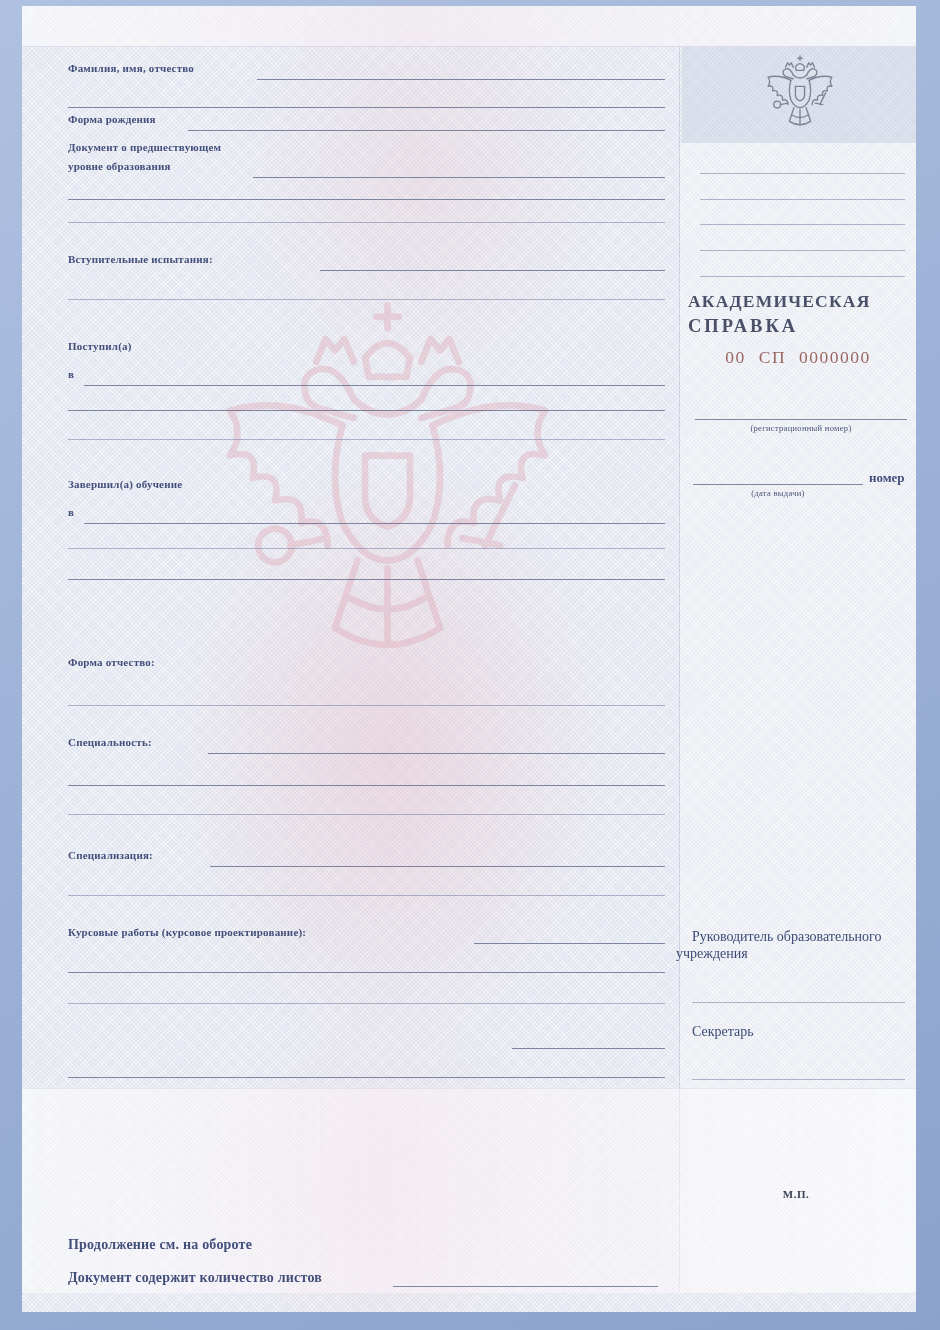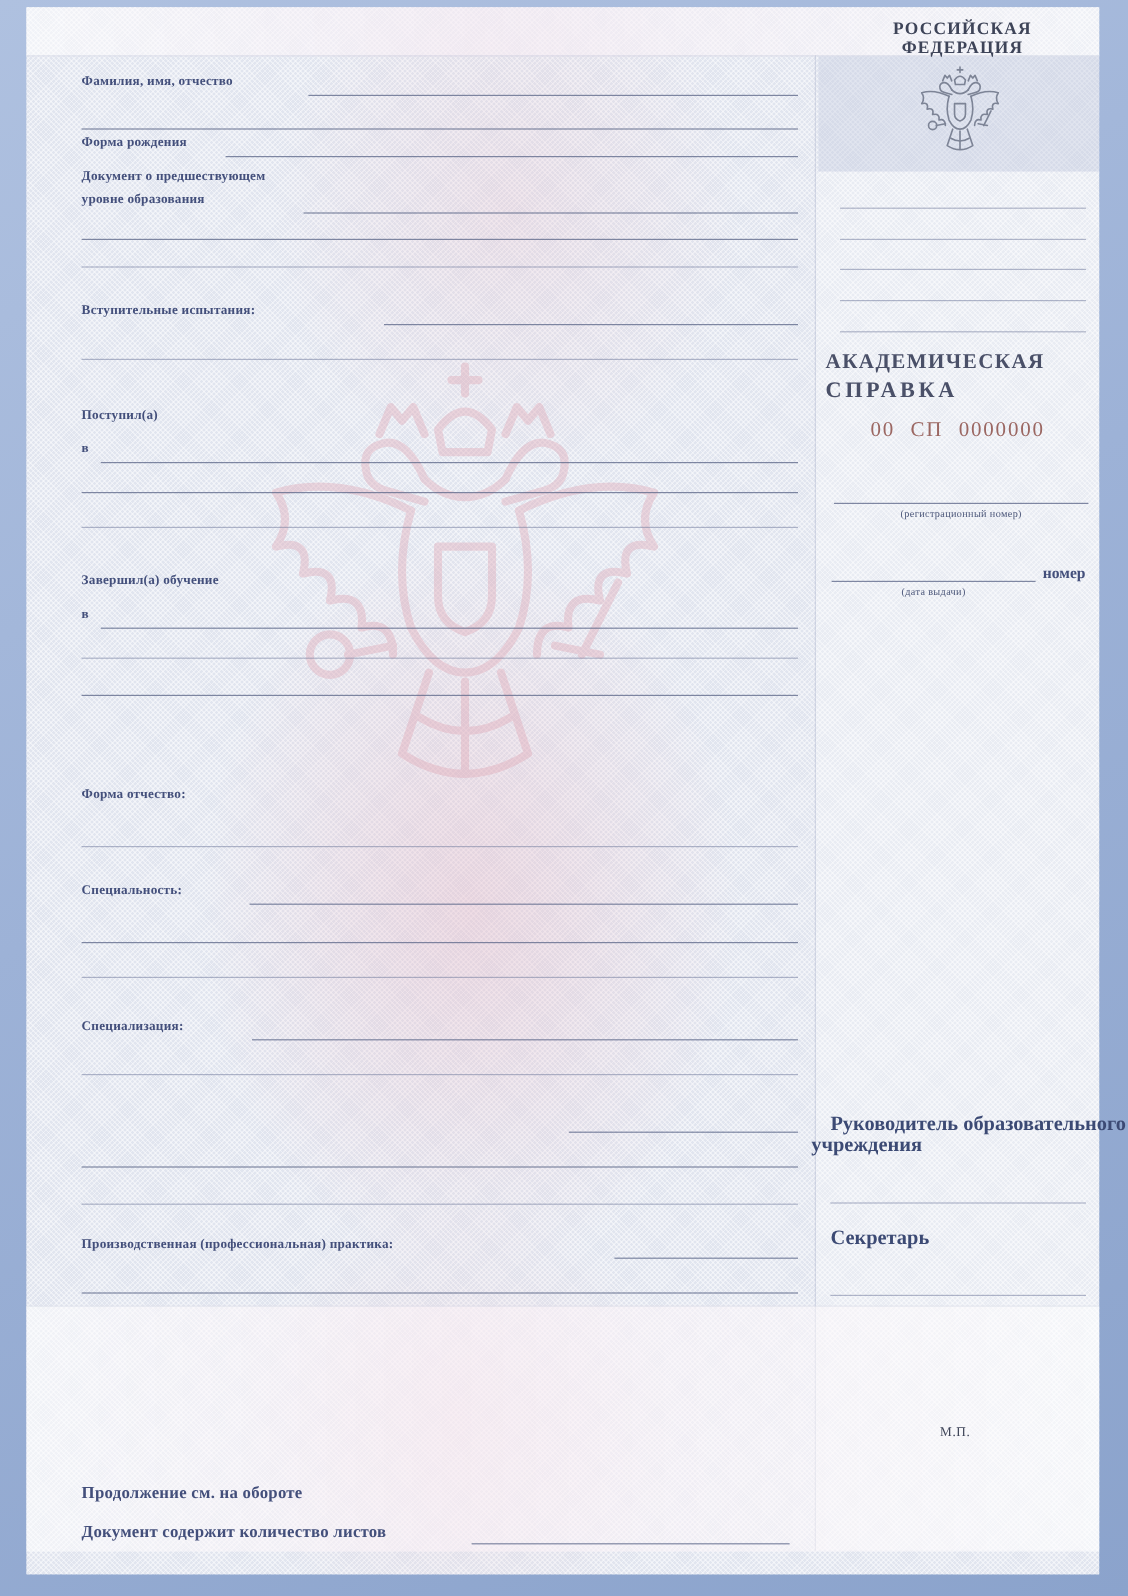--- a/index.html
+++ b/index.html
@@ -43,24 +43,24 @@
   .emblem{position:absolute;left:762px;top:52px;width:76px;height:90px;color:#7d8496;}
   .watermark{position:absolute;left:160px;top:298px;width:455px;height:420px;
     color:#dfa5b3;opacity:.38;}
   .cert-title{position:absolute;left:688px;width:220px;text-align:left;
     font-weight:bold;color:#4a5068;white-space:nowrap;}
   .cert-title.t1{top:291px;font-size:17.5px;letter-spacing:1.2px;}
   .cert-title.t2{top:316px;font-size:18.5px;letter-spacing:3px;}
   .serial{position:absolute;left:688px;top:347px;width:220px;text-align:center;
     font-weight:normal;font-size:17.5px;letter-spacing:1.5px;word-spacing:7px;color:#9b6762;white-space:nowrap;}
   .cap{position:absolute;font-size:8.5px;color:#4a5578;text-align:center;letter-spacing:.3px;}
-  .rlbl{position:absolute;font-size:17px;font-weight:bold;color:#3c4a74;line-height:17px;white-space:nowrap;}
+  .rlbl{position:absolute;font-size:14px;font-weight:normal;color:#3c4a74;line-height:17px;white-space:nowrap;}
   .year{position:absolute;left:869px;top:470px;font-size:13px;font-weight:bold;color:#434f7b;}
   .seal{position:absolute;left:756px;top:1188px;width:80px;text-align:center;
-    font-size:11px;font-weight:normal;letter-spacing:.5px;color:#3e4458;}
+    font-size:11px;font-weight:bold;letter-spacing:.5px;color:#3e4458;}
   svg.eagle{width:100%;height:100%;display:block;}
 </style>
 </head>
 <body>
 
 <svg width="0" height="0" style="position:absolute">
   <defs>
     <symbol id="dbl-eagle" viewBox="0 0 100 112">
       <g fill="none" stroke="currentColor" stroke-width="1.8" stroke-linecap="round" stroke-linejoin="round">
         <path d="M50 2 v6 M47 5 h6"></path>
@@ -94,43 +94,39 @@
   </div>
 
   <div class="content">
 
     <div class="watermark">
       <svg class="eagle">
           <use href="#dbl-eagle"></use>
         </svg>
     </div>
 
-    <div class="country">
-      <div>РОССИЙСКАЯ</div>
-      <div>ФЕДЕРАЦИЯ</div>
-    </div>
     <div class="emblem">
       <svg class="eagle">
           <use href="#dbl-eagle"></use>
         </svg>
     </div>
 
     <div class="lbl" style="left:68px;top:62px">Фамилия, имя, отчество</div>
     <div class="lbl" style="left:68px;top:113px">Форма рождения</div>
     <div class="lbl" style="left:68px;top:141px">Документ о предшествующем</div>
     <div class="lbl" style="left:68px;top:160px">уровне образования</div>
     <div class="lbl" style="left:68px;top:253px">Вступительные испытания:</div>
     <div class="lbl" style="left:68px;top:340px">Поступил(а)</div>
     <div class="lbl" style="left:68px;top:368px">в</div>
     <div class="lbl" style="left:68px;top:478px">Завершил(а) обучение</div>
     <div class="lbl" style="left:68px;top:506px">в</div>
     <div class="lbl" style="left:68px;top:656px">Форма отчество:</div>
     <div class="lbl" style="left:68px;top:736px">Специальность:</div>
     <div class="lbl" style="left:68px;top:849px">Специализация:</div>
-    <div class="lbl" style="left:68px;top:1031px">Производственная (профессиональная) практика:</div>
+    <div class="lbl" style="left:68px;top:926px">Курсовые работы (курсовое проектирование):</div>
 
     <div class="ln" style="left:257px;top:79px;width:408px"></div>
     <div class="ln" style="left:68px;top:107px;width:597px"></div>
     <div class="ln" style="left:188px;top:130px;width:477px"></div>
     <div class="ln" style="left:253px;top:177px;width:412px"></div>
     <div class="ln" style="left:68px;top:199px;width:597px"></div>
     <div class="ln lt" style="left:68px;top:222px;width:597px"></div>
     <div class="ln" style="left:320px;top:270px;width:345px"></div>
     <div class="ln lt" style="left:68px;top:299px;width:597px"></div>
     <div class="ln" style="left:84px;top:385px;width:581px"></div>

